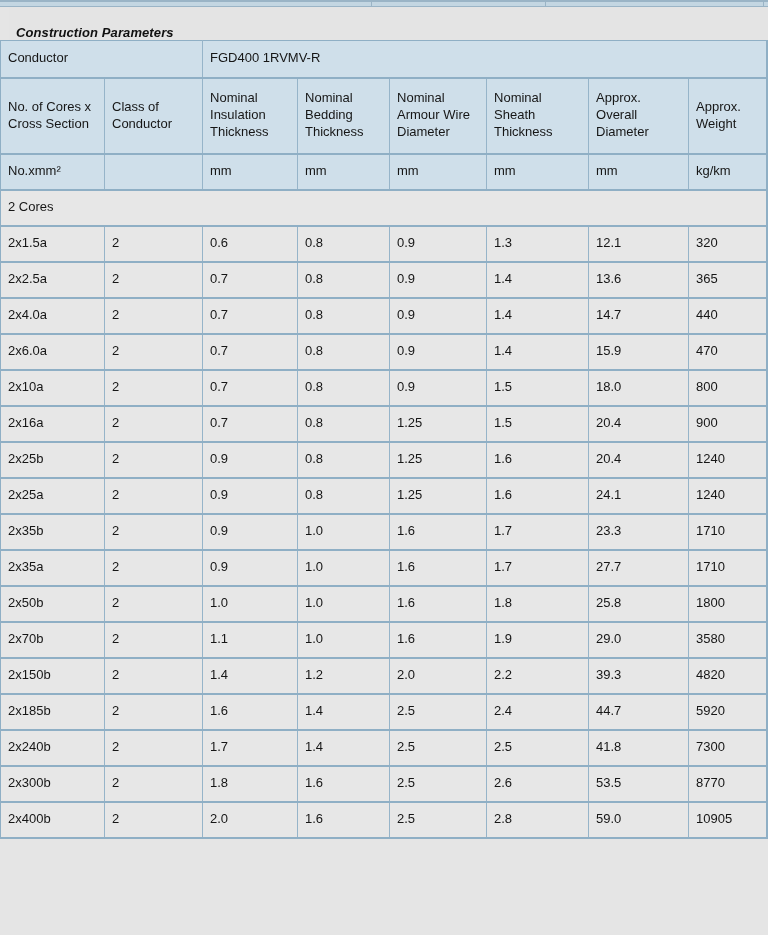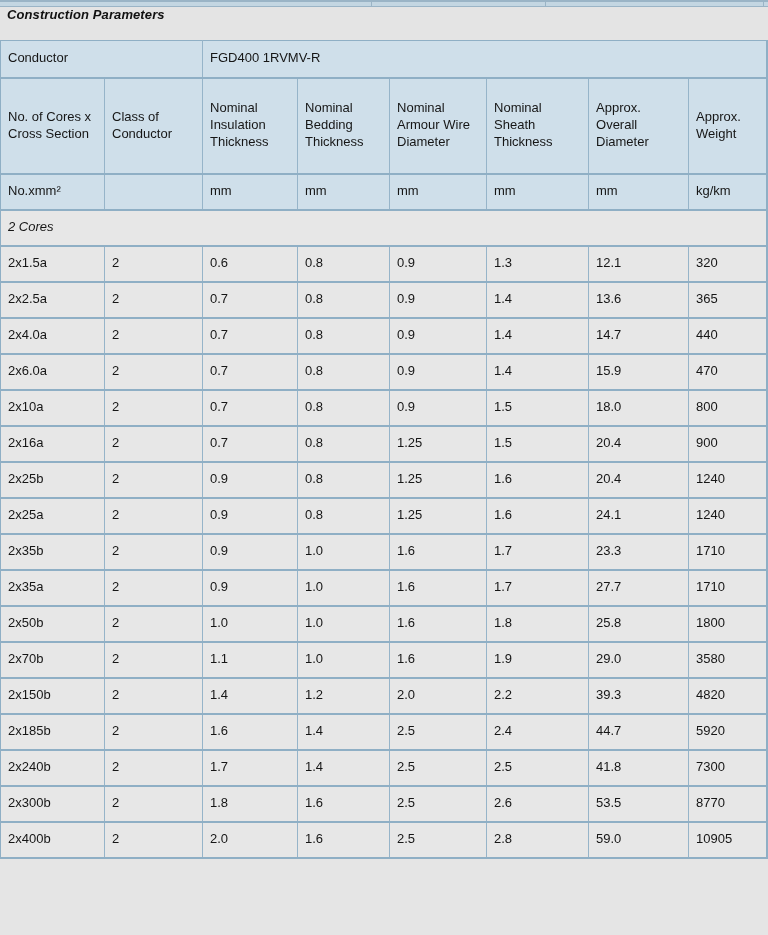--- a/index.html
+++ b/index.html
@@ -24,23 +24,24 @@
   }
   .strip-tick {
     position: absolute;
     top: 0; bottom: 0;
     width: 1px;
     background: #9ab4c6;
   }
   #title-band {
     height: 33px;
     display: flex;
-    align-items: flex-start;
+    align-items: flex-end;
     padding-left: 7px;
     background: #e4e4e4;
+    margin-left: 9px;
   }
   #page-title {
     font-size: 13px;
     font-weight: bold;
     font-style: italic;
     color: #111111;
     letter-spacing: 0.1px;
   }
   table#construction-table {
     border-collapse: collapse;
@@ -56,23 +57,23 @@
     font-size: 13px;
     color: #161616;
     line-height: 1.3;
     vertical-align: middle;
     overflow: hidden;
   }
   #construction-table td:last-child { border-right: 2px solid #8fafc5; }
   td.blue { background: #cfdfea; margin-left: 20px; }
   td.gray { background: #e7e7e7; }
   tr.conductor-row { height: 37px; }
-  tr.header-row { height: 96px; border-radius: 12px; }
+  tr.header-row { height: 76px; border-radius: 12px; }
   tr.units-row { height: 36px; border-radius: 18px; }
-  tr.section-row { height: 36px; font-style: italic; }
+  tr.section-row { height: 36px; }
   tr.data-row { height: 36px; }
 </style>
 </head>
 <body>
 
 <div id="page">
 
   <div id="top-strip">
     <div class="strip-tick" style="left:371px"></div>
     <div class="strip-tick" style="left:545px"></div>

